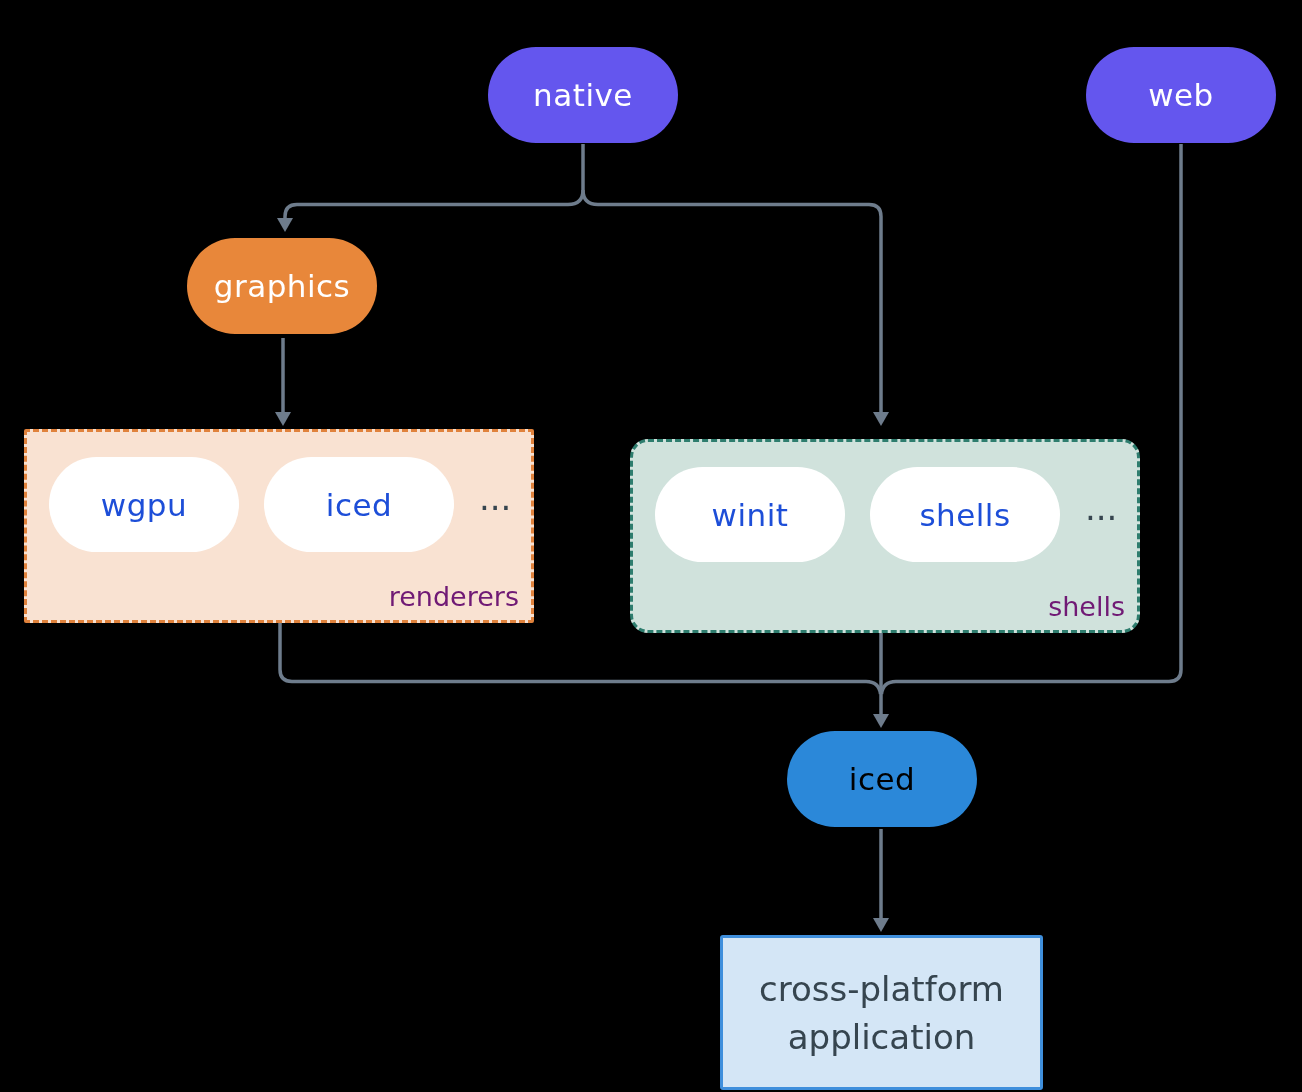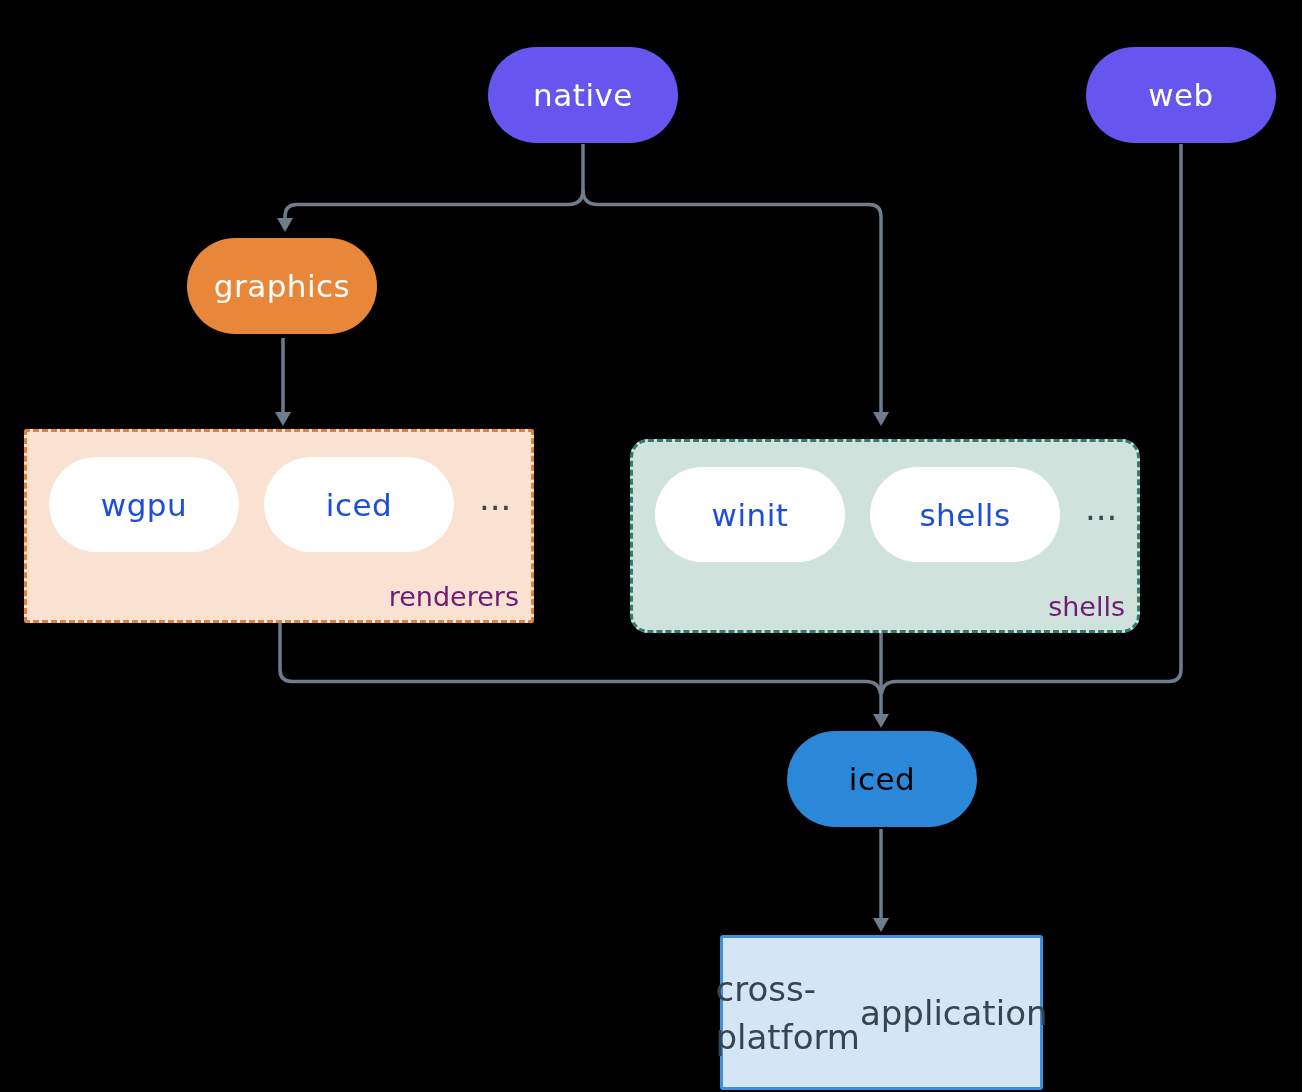--- a/index.html
+++ b/index.html
@@ -83,20 +83,21 @@
   .app-box {
     position: absolute;
     left: 720px;
     top: 911px;
     width: 317px;
     height: 149px;
     background: #d4e6f6;
     border: 3px solid #3f8fdc;
     border-radius: 3px;
     display: flex;
+    flex-direction: column;
     align-items: center;
     justify-content: center;
     color: #36454f;
     font-size: 34px;
     line-height: 48px;
   }
 </style>
 </head>
 <body>
 

